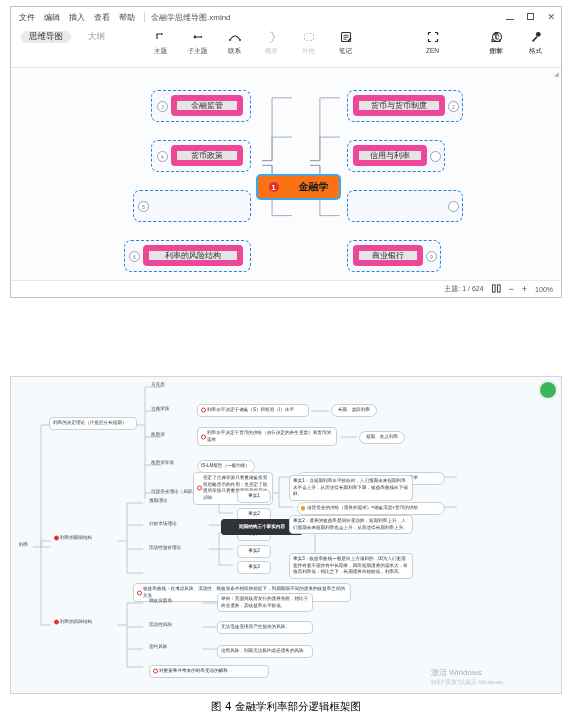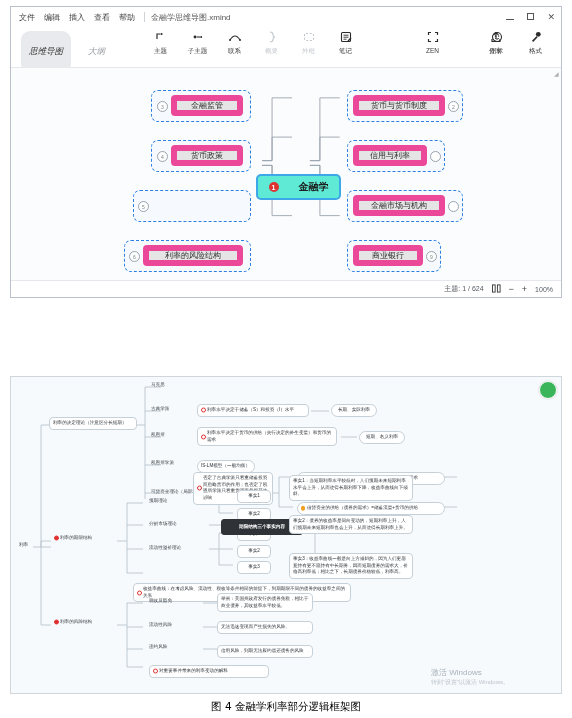--- a/index.html
+++ b/index.html
@@ -12,41 +12,41 @@
   .menubar .mi{margin-right:9px;white-space:nowrap;}
   .menubar .sep{width:1px;height:10px;background:#cfd4d9;margin-right:6px;}
   .menubar .fname{color:#555;}
   .wctl{position:absolute;right:6px;top:0;height:20px;display:flex;align-items:center;gap:13px;color:#555;font-size:9px;}
   .wctl span{line-height:1;}
   .wmin{display:inline-block;width:8px;height:1px;background:#555;}
   .wmax{display:inline-block;width:7px;height:7px;border:1px solid #555;box-sizing:border-box;}
 
   .toolbar{height:40px;display:flex;align-items:flex-start;position:relative;border-bottom:1px solid #e4e8ec;}
   .modebtns{display:flex;align-items:center;padding:4px 0 0 10px;gap:9px;}
-  .mode{font-size:8.5px;padding:15px 8px;border-radius:9px;color:#4a4a4a;white-space:nowrap;font-style:italic;}
+  .mode{font-size:8.5px;padding:0 8px;border-radius:9px;color:#4a4a4a;white-space:nowrap;}
   .mode.active{background:#e8eaed;color:#303030;}
   .mode.inactive{color:#9aa0a6;}
   .tgroup{display:flex;align-items:flex-start;gap:2px;}
   .tg-main{margin-left:30px;}
   .tbtn{width:35px;display:flex;flex-direction:column;align-items:center;padding-top:3px;}
   .tico{height:14px;display:flex;align-items:center;justify-content:center;color:#2c2c2c;}
   .tlbl{font-size:6.5px;color:#3c3c3c;margin-top:3px;white-space:nowrap;}
   .tbtn.dim .tico,.tbtn.dim .tlbl{color:#c3c8cd;}
   .tg-zen{margin-left:52px;gap:28px;}
   .tg-right{position:absolute;right:8px;top:0;gap:4px;}
 
   .canvaswrap{flex:1;position:relative;background:#fbfcfd;overflow:hidden;}
   .map{position:absolute;left:0;top:0;width:100%;height:100%;}
   .mnode{position:absolute;box-sizing:border-box;display:flex;align-items:center;justify-content:center;
     background:#e5e5e5;border:6px solid #ec4899;border-radius:4px;font-size:8px;color:#2b2b2b;white-space:nowrap;}
   .sel-ring{position:absolute;border:1px dashed #2a7fe0;border-radius:7px;box-sizing:border-box;background:rgba(240,247,255,.45);}
   .bullet{position:absolute;width:9px;height:9px;border-radius:50%;border:1px solid #9aa3ad;background:#fff;
     display:flex;align-items:center;justify-content:center;font-size:5px;color:#7b848d;}
   .rootnode{position:absolute;box-sizing:border-box;display:flex;align-items:center;justify-content:center;gap:20px;
-    background:#5eead4;border:2px solid #3ea7e8;border-radius:5px;font-size:10px;font-weight:bold;color:#1d1d1d;}
+    background:#f97316;border:2px solid #3ea7e8;border-radius:5px;font-size:10px;font-weight:bold;color:#1d1d1d;}
   .rootdot{width:10px;height:10px;border-radius:50%;background:#e03131;color:#fff;font-size:7px;
     display:flex;align-items:center;justify-content:center;font-weight:bold;}
   .scrollhint{position:absolute;right:1px;top:2px;width:6px;height:7px;color:#aab0b6;font-size:6px;}
 
   .statusbar{height:16px;border-top:1px solid #e4e8ec;display:flex;align-items:center;justify-content:flex-end;
     gap:8px;padding-right:8px;font-size:7px;color:#55595e;background:#fff;}
   .sb-ico{font-size:8px;color:#333;}
   .zbtn{font-size:9px;color:#444;cursor:default;}
 
   .caption{position:absolute;width:100%;text-align:center;font-size:10.5px;color:#000;
@@ -240,21 +240,20 @@
 
       <div class="sel-ring" style="left:336px;top:22px;width:116px;height:32px;"></div>
       <div class="mnode" style="left:342px;top:27px;width:92px;height:21px;">货币与货币制度</div>
       <div class="bullet" style="left:437px;top:33px;">2</div>
 
       <div class="sel-ring" style="left:336px;top:72px;width:98px;height:32px;"></div>
       <div class="mnode" style="left:342px;top:77px;width:74px;height:21px;">信用与利率</div>
       <div class="bullet" style="left:419px;top:83px;"></div>
 
       <div class="sel-ring" style="left:336px;top:122px;width:116px;height:32px;"></div>
-      <div class="mnode" style="left:342px;top:127px;width:92px;height:21px;">金融市场与机构</div>
       <div class="bullet" style="left:437px;top:133px;"></div>
 
       <div class="sel-ring" style="left:336px;top:172px;width:94px;height:32px;"></div>
       <div class="mnode" style="left:342px;top:177px;width:70px;height:21px;">商业银行</div>
       <div class="bullet" style="left:415px;top:183px;">9</div>
 
       <div class="scrollhint">◢</div>
     </div>
 
     <div class="statusbar">

